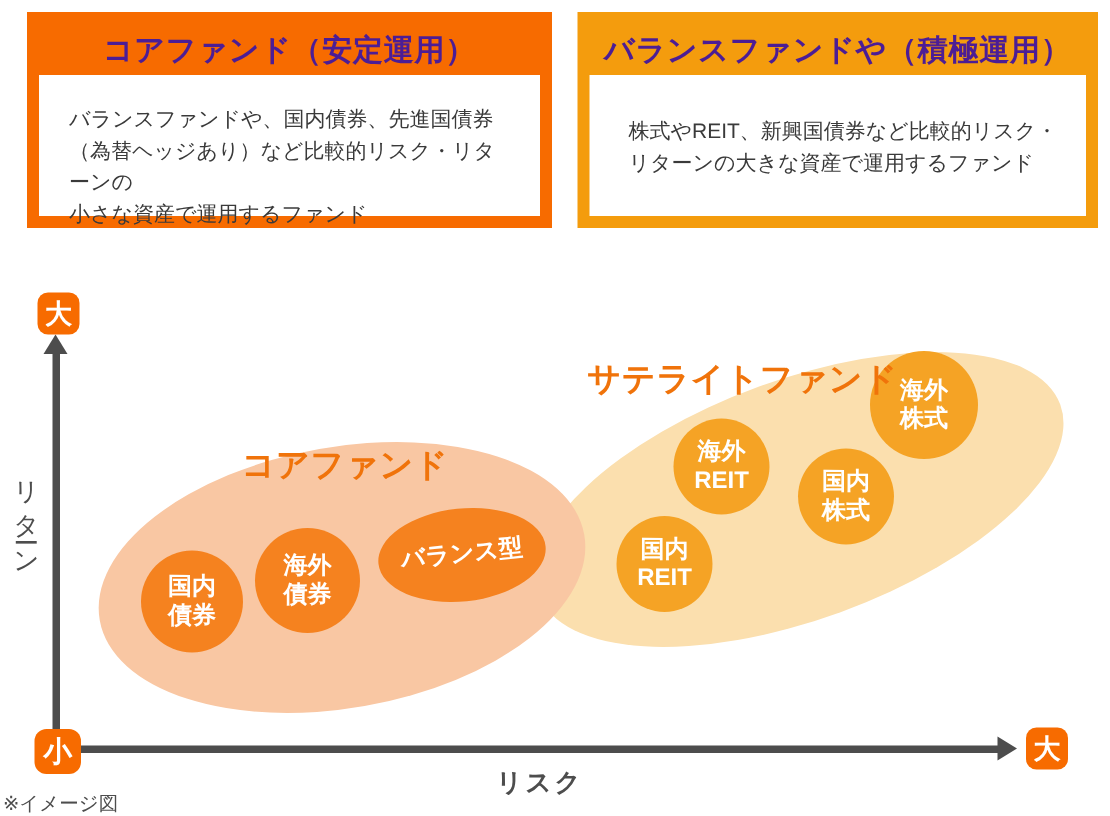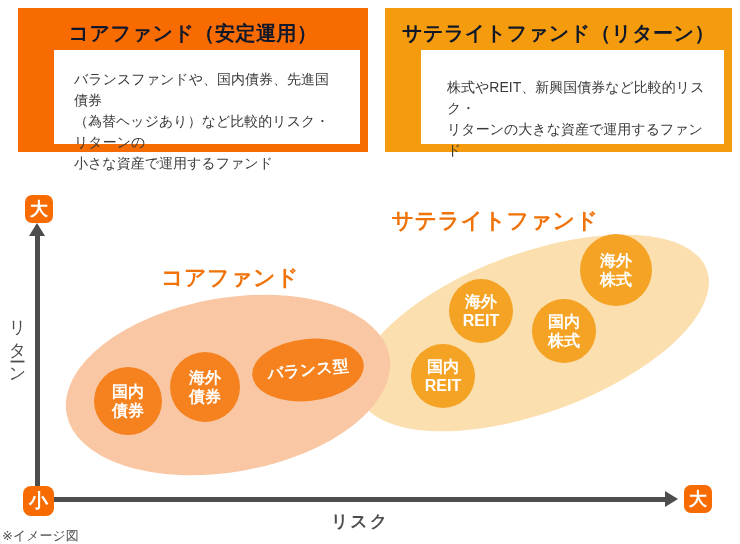--- a/index.html
+++ b/index.html
@@ -8,41 +8,41 @@
     position:relative;width:740px;height:544px;background:#fff;overflow:hidden;
     font-family:"Liberation Sans","DejaVu Sans",sans-serif;
     color:var(--text_dark,#3a3a3a);
   }
   
   .panel{position:absolute;top:8px;height:144px;}
   .panel-core{left:18px;width:350px;background:var(--core_header,#f76b00);}
   .panel-satellite{left:385px;width:347px;background:var(--satellite_header,#f49c0d);}
   .panel-header{
     height:50px;display:flex;align-items:center;justify-content:center;
-    color:#0f172a;font-weight:bold;font-size:20px;letter-spacing:.5px;
+    color:#4c1d95;font-weight:bold;font-size:20px;letter-spacing:.5px;
   }
   .panel-body{
     position:absolute;left:8px;right:8px;top:42px;bottom:8px;background:#fff;
-    font-size:14px;line-height:21px;white-space:pre-line;margin-left:28px;
+    font-size:14px;line-height:21px;white-space:pre-line;
   }
   .panel-core .panel-body{padding:19px 18px 0 20px;}
   .panel-satellite .panel-body{padding:27px 18px 4px 26px;}
   
   .ellipse{position:absolute;border-radius:50%;}
   .ellipse-core{
     left:64px;top:298px;width:328px;height:174px;
     background:var(--core_ellipse,#f9c7a3);transform:rotate(-10deg);z-index:2;
   }
   .ellipse-satellite{
     left:348px;top:253px;width:370px;height:160px;
     background:var(--satellite_ellipse,#fbdfae);transform:rotate(-20deg);z-index:1;
   }
   .group-label{
     position:absolute;z-index:4;font-weight:bold;font-size:22px;
-    color:var(--label_orange,#f0730a);text-align:center;letter-spacing:.5px;
+    color:var(--label_orange,#f0730a);text-align:center;letter-spacing:.5px;margin-top:32px;
   }
   .group-label.core{left:130px;top:263px;width:200px;text-align:center;}
   .group-label.satellite{left:385px;top:206px;width:220px;}
   .bubble{
     position:absolute;z-index:3;border-radius:50%;
     display:flex;align-items:center;justify-content:center;
     color:#fff;font-weight:bold;font-size:16px;line-height:1.2;
     text-align:center;white-space:pre-line;
   }
   .bubble.core{background:var(--core_bubble,#f5821f);}
@@ -88,21 +88,21 @@
 <div class="stage">
 
   <section class="panel panel-core">
     <div class="panel-header">コアファンド（安定運用）</div>
     <div class="panel-body">バランスファンドや、国内債券、先進国債券
 （為替ヘッジあり）など比較的リスク・リターンの
 小さな資産で運用するファンド</div>
   </section>
 
   <section class="panel panel-satellite">
-    <div class="panel-header">サテライトファンド（リターン）</div>
+    <div class="panel-header">バランスファンドや（積極運用）</div>
     <div class="panel-body">株式やREIT、新興国債券など比較的リスク・
 リターンの大きな資産で運用するファンド</div>
   </section>
 
   <div>
 
     <div class="ellipse ellipse-satellite"></div>
     <div class="ellipse ellipse-core"></div>
 
     <div class="group-label core">コアファンド</div>

